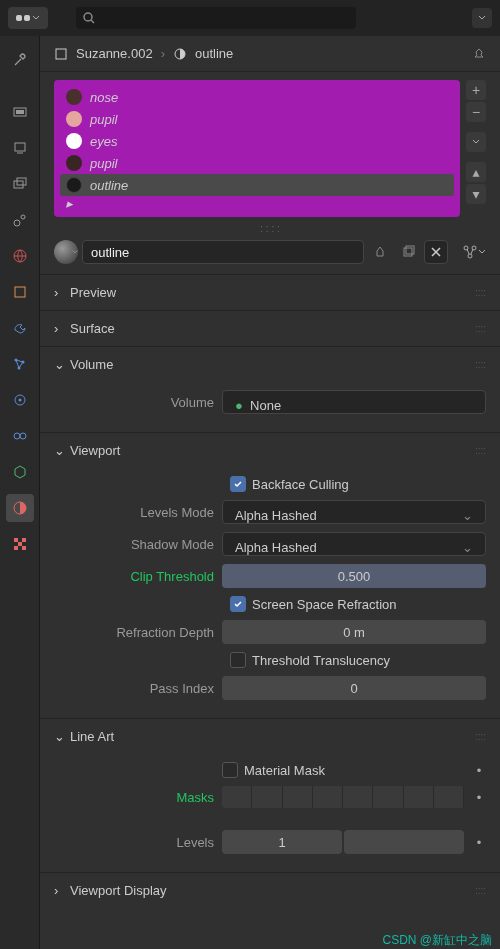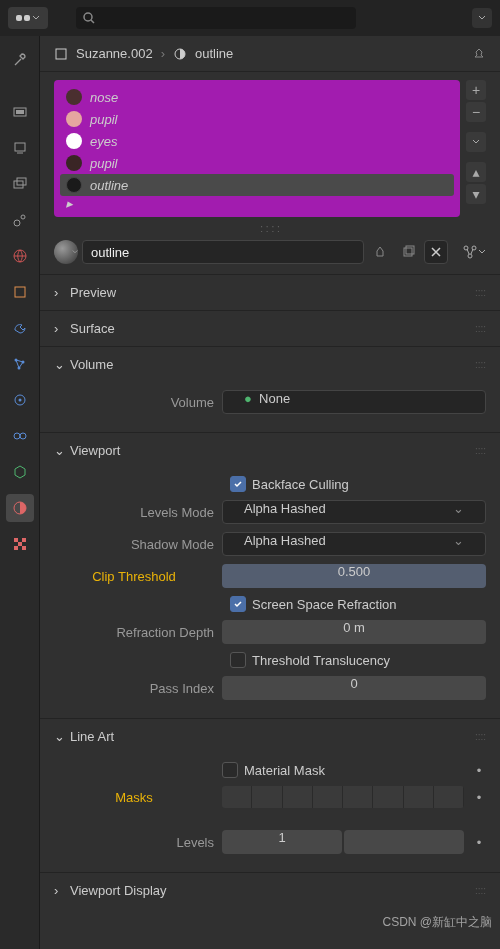--- a/index.html
+++ b/index.html
@@ -29,32 +29,32 @@
 .icon-btn { width:24px; height:24px; display:flex; align-items:center; justify-content:center; cursor:pointer; border-radius:4px; }
 .icon-btn.dark { background:#252525; border:1px solid #444;}
 .panels { flex:1; overflow-y:auto; }
 .panel { border-top:1px solid #232323; }
 .panel-header { display:flex; align-items:center; gap:6px; padding:10px 14px; cursor:pointer; position:relative; }
 .panel-header .grip { position:absolute; right:14px; color:#555; font-size:10px; }
 .chev { width:10px; }
 .panel-body { padding:4px 14px 14px 14px; }
 .prop-row { display:flex; align-items:center; padding:4px 0; gap:8px; }
 .prop-label { width:160px; text-align:right; color:#999; font-size:13px; }
-.prop-label.disabled { color:#eab308;text-align:center; }
+.prop-label.disabled { color:#22c55e; }
 .prop-field { flex:1; }
-.select-field { height:24px; background:#252525; border:1px solid #444; border-radius:4px; display:flex; align-items:flex-start; padding:0 21px; justify-content:space-between; cursor:pointer; }
-.num-field { height:24px; background:#484848; border-radius:4px; display:flex; align-items:flex-start; justify-content:center; cursor:ew-resize; color:#ddd; }
+.select-field { height:24px; background:#252525; border:1px solid #444; border-radius:4px; display:flex; align-items:flex-end; padding:0 12px; justify-content:space-between; cursor:pointer; }
+.num-field { height:24px; background:#484848; border-radius:4px; display:flex; align-items:center; justify-content:center; cursor:ew-resize; color:#ddd; }
 .num-field.disabled { background:#545e70; color:#ccc; }
 .checkbox { width:16px; height:16px; border:1px solid #555; border-radius:3px; display:inline-flex; align-items:center; justify-content:center; margin-right:6px; background:#2a2a2a;}
 .checkbox.checked { background:#4b6fa8; border-color:#4b6fa8; }
 .check-row { display:flex; align-items:center; padding:4px 0 4px 176px; }
 .dot-col { width:14px; text-align:center; color:#aaa; }
 .masks-grid { display:flex; height:22px; border-radius:3px; overflow:hidden; }
 .masks-grid div { flex:1; background:#3a3a3a; border-right:1px solid #2a2a2a; }
-.watermark { position:absolute; bottom:18px; right:8px; color:#a3a3a3; font-size:12px; z-index:10;text-align:right; }
+.watermark { position:absolute; bottom:0; right:8px; color:#14b8a6; font-size:12px; z-index:10;text-align:right; }
 </style>
 </head>
 <body>
 
 <div class="topbar">
   <div class="header-dropdown">
     <svg width="16" height="10" viewBox="0 0 16 10">
         <rect x="0" y="2" width="6" height="6" rx="2" fill="#ccc"></rect>
         <rect x="8" y="2" width="6" height="6" rx="2" fill="#ccc"></rect>
       </svg>

